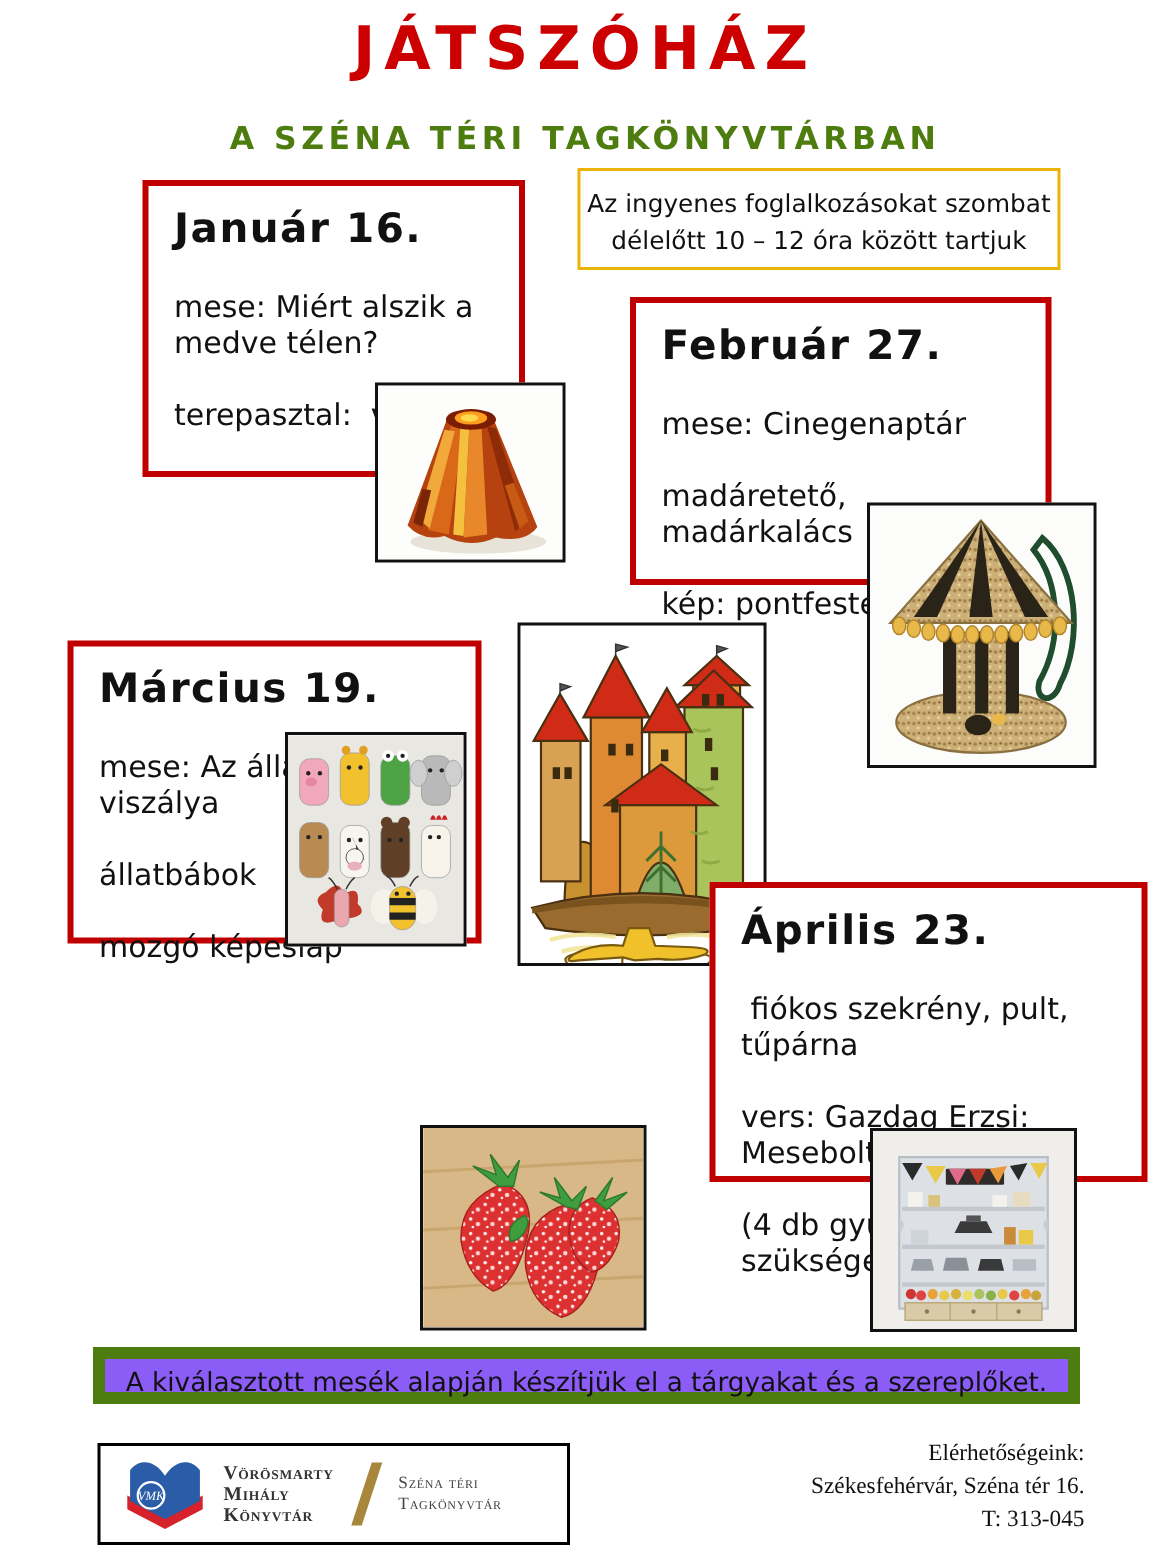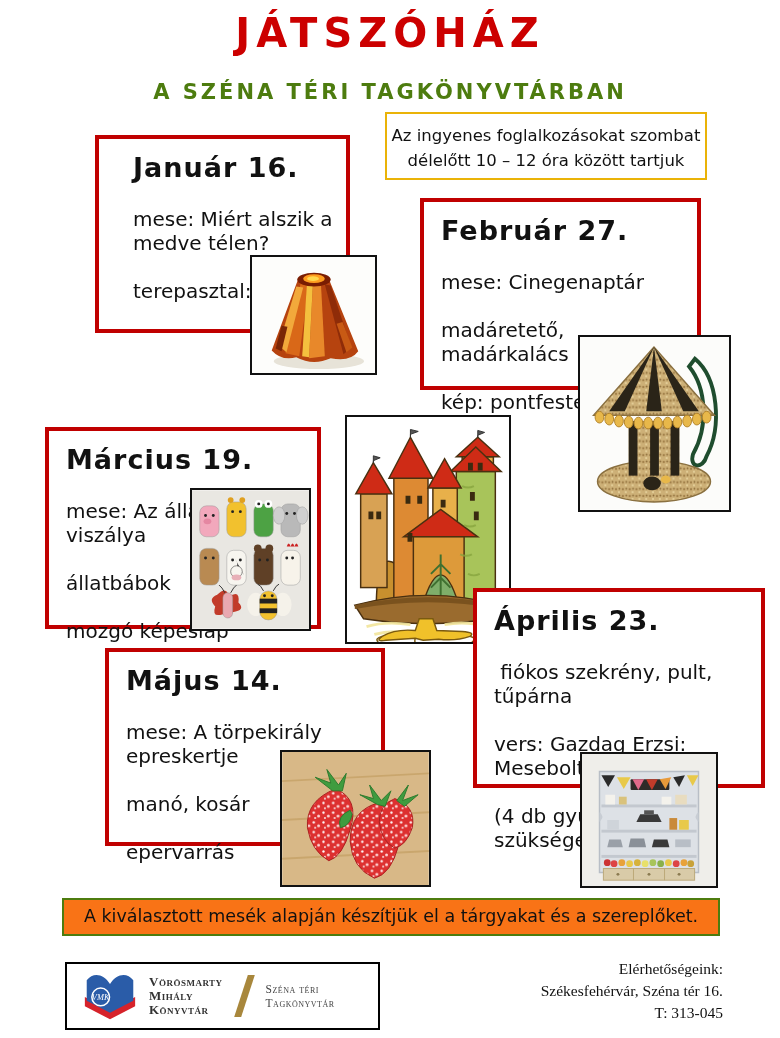--- a/index.html
+++ b/index.html
@@ -29,21 +29,21 @@
   .event-date { font-size:27px; font-weight:bold; margin:13px 0 0 17px; letter-spacing:1px; }
   .event-line { font-size:20px; margin:24px 0 0 17px; white-space:pre-wrap; }
   .img-frame {
     position:absolute; border:2px solid #111; box-sizing:border-box;
     background:#fff; z-index:3; overflow:hidden;
   }
   .img-frame svg { display:block; width:100%; height:100%; }
   .castle-frame { z-index:1; }
   .note-box {
     position:absolute; left:62px; top:898px; width:658px; height:38px;
-    border:2px solid #4d7c0f; box-sizing:border-box; background:#f97316;
+    border:8px solid #4d7c0f; box-sizing:border-box; background:#8b5cf6;
     text-align:center; z-index:2;
   }
   .note-box .note-text { font-size:17.5px; line-height:33px; color:#111; }
   .logo-box {
     position:absolute; left:65px; top:962px; width:315px; height:68px;
     border:2px solid #000; box-sizing:border-box; background:#fff;
     display:flex; align-items:center; padding:0 10px 0 14px; gap:10px; z-index:2;
   }
   .logo-name {
     font-family:"Liberation Serif",serif; font-variant:small-caps;
@@ -65,21 +65,21 @@
 <div class="poster">
 
   <div class="title">JÁTSZÓHÁZ</div>
   <div class="subtitle">A SZÉNA TÉRI TAGKÖNYVTÁRBAN</div>
 
   <div class="info-box">
     <div class="info-line">Az ingyenes foglalkozásokat szombat</div>
     <div class="info-line">délelőtt 10 – 12 óra között tartjuk</div>
   </div>
 
-  <div class="event-box" style="left:95px; top:135px; width:255px; height:198px;padding-left:17px;">
+  <div class="event-box" style="left:95px; top:120px; width:255px; height:198px;">
     <div class="event-date">Január 16.</div>
     <div class="event-line">mese: Miért alszik a medve télen?</div>
     <div class="event-line">terepasztal:  vulkán</div>
   </div>
 
   <div class="event-box" style="left:420px; top:198px; width:281px; height:192px;">
     <div class="event-date">Február 27.</div>
     <div class="event-line">mese: Cinegenaptár</div>
     <div class="event-line">madáretető, madárkalács</div>
     <div class="event-line">kép: pontfestéssel</div>
@@ -92,26 +92,20 @@
     <div class="event-line">mozgó képeslap</div>
   </div>
 
   <div class="event-box" style="left:473px; top:588px; width:292px; height:200px;">
     <div class="event-date">Április 23.</div>
     <div class="event-line"> fiókos szekrény, pult, tűpárna</div>
     <div class="event-line">vers: Gazdag Erzsi: Mesebolt</div>
     <div class="event-line">(4 db gyufaskatulya szükséges)</div>
   </div>
 
-  <div class="event-box" style="left:105px; top:648px; width:280px; height:198px;">
-    <div class="event-date">Május 14.</div>
-    <div class="event-line">mese: A törpekirály epreskertje</div>
-    <div class="event-line">manó, kosár</div>
-    <div class="event-line">epervarrás</div>
-  </div>
 
   <div class="img-frame" style="left:250px; top:255px; width:127px; height:120px;">
     <svg viewBox="0 0 125 118">
       <rect width="125" height="118" fill="#fdfdfb"></rect>
       <ellipse cx="68" cy="106" rx="46" ry="8" fill="#e7e3d8"></ellipse>
       <path d="M47,22 L20,95 Q30,106 45,102 Q62,111 80,103 Q100,107 108,96 L78,22 Z" fill="#b6430f"></path>
       <path d="M50,24 L34,98 L48,101 L58,26 Z" fill="#d96818"></path>
       <path d="M62,26 L58,103 L74,101 L70,26 Z" fill="#e8882a"></path>
       <path d="M45,30 L27,90 L35,97 L52,31 Z" fill="#f2a93b"></path>
       <path d="M74,28 L93,99 L101,92 L80,29 Z" fill="#8f2c08"></path>

